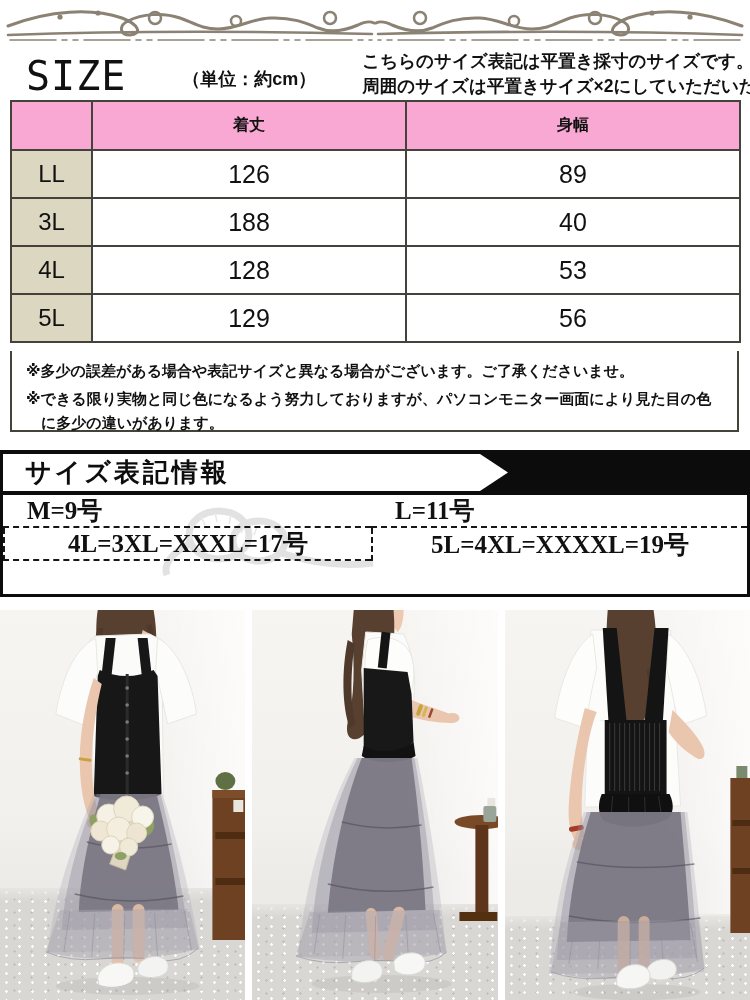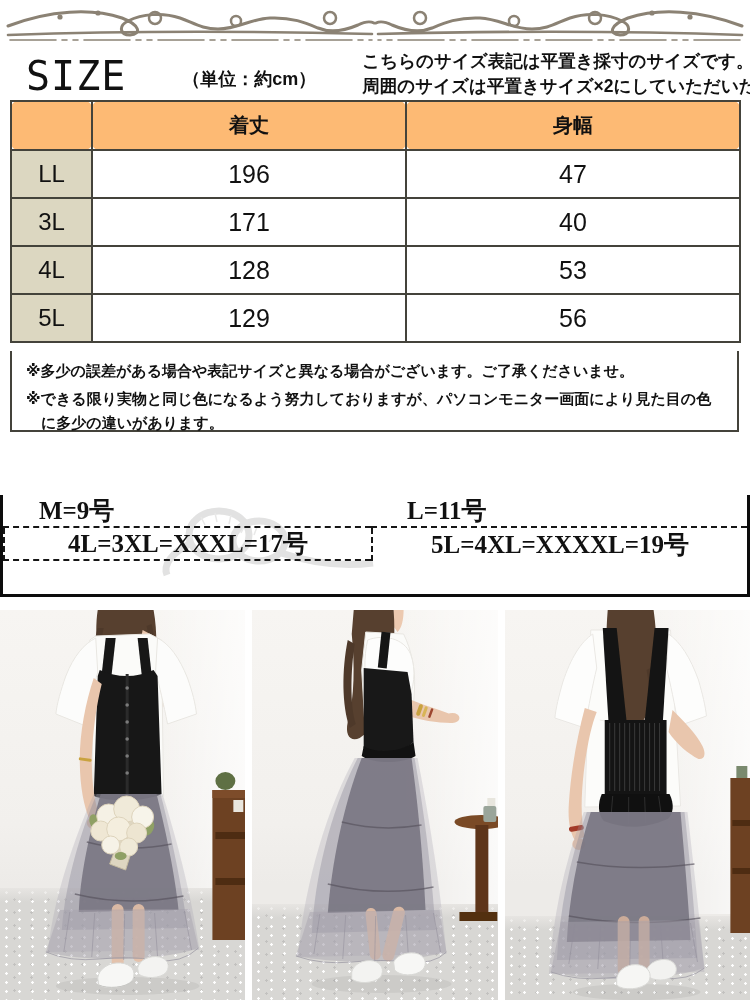--- a/index.html
+++ b/index.html
@@ -11,21 +11,21 @@
 
   
   .size-header{position:absolute;top:46px;left:0;width:750px;display:flex;align-items:flex-start;padding-left:26px;box-sizing:border-box;gap:36px;}
   .size-word{font-family:"DejaVu Sans Mono","Liberation Mono",monospace;font-size:40px;line-height:1;margin-top:10px;letter-spacing:1px;}
   .unit-label{font-size:18px;font-weight:700;margin:21px 4px 0 20px;white-space:nowrap;}
   .head-notes{margin-left:6px;font-size:17.5px;font-weight:700;line-height:1.45;padding-top:3px;white-space:nowrap;}
 
   
   table.size-table{position:absolute;top:100px;left:10px;width:729px;border-collapse:collapse;table-layout:fixed;}
   .size-table th,.size-table td{border:2px solid #44433b;text-align:center;vertical-align:middle;padding:0;}
-  .size-table th{height:47px;background:#fdba74;font-size:20px;font-weight:700;border-radius:7px;}
+  .size-table th{height:47px;background:#f9a8d4;font-size:16px;font-weight:700;}
   .size-table td{height:46px;font-size:25px;font-weight:400;background:#fff;}
   .size-table td.size-label{background:#dcd7c1;font-size:24px;}
   .table-notes{position:absolute;top:351px;left:10px;width:729px;height:81px;box-sizing:border-box;
                border:2px solid #44433b;border-top:none;background:#fff;padding:8px 24px 4px 14px;}
   .table-notes p{margin:0 0 5px 0;font-size:15px;font-weight:700;line-height:1.55;padding-left:1em;text-indent:-1em;}
 
   
   .banner{position:absolute;top:450px;left:0;width:750px;height:45px;background:#0c0c0c;}
   .banner-arrow{position:absolute;left:3px;top:4px;width:505px;height:37px;background:#fff;
                 clip-path:polygon(0 0,477px 0,505px 50%,477px 100%,0 100%);
@@ -33,21 +33,21 @@
   .banner-title{font-family:"Liberation Serif","DejaVu Serif",serif;font-weight:700;font-size:26px;
                 letter-spacing:3px;color:#0d0d0d;padding-left:22px;}
 
   
   .conv{position:absolute;top:495px;left:0;width:750px;height:102px;box-sizing:border-box;background:#fff;
         border:3px solid #0c0c0c;border-top:none;}
   .conv-grid{position:relative;z-index:1;display:grid;width:100%;height:100%;
              grid-template-columns:368px 1fr;grid-template-rows:1fr 1fr 1fr;}
   .conv-cell{display:flex;align-items:center;font-family:"Liberation Serif","DejaVu Serif",serif;
              font-weight:700;font-size:25px;line-height:1;white-space:nowrap;}
-  .conv-cell.c-left{padding-left:36px;}
+  .conv-cell.c-left{padding-left:24px;}
   .conv-cell.c-right{justify-content:center;border-left:2px dashed #161616;}
   .conv-cell.rb{border-bottom:2px dashed #161616;}
   .tape-mark{position:absolute;left:138px;top:-12px;width:240px;height:110px;opacity:.28;z-index:0;pointer-events:none;}
 
   
   .photos{position:absolute;top:610px;left:0;width:750px;height:390px;display:flex;gap:7px;background:#fff;}
   .photo{flex:1 1 0;position:relative;overflow:hidden;
          background:linear-gradient(180deg,#f7f5f2 0%,#f2f0ed 55%,#edebe8 70%);}
   .photo .light{position:absolute;right:0;top:0;width:40%;height:78%;
                 background:linear-gradient(90deg,rgba(255,255,255,0) 0%,rgba(255,255,255,.7) 100%);}
@@ -97,46 +97,51 @@
         <col style="width:334px">
       </colgroup>
     <tbody>
         <tr>
       <th></th>
       <th>着丈</th>
       <th>身幅</th>
     </tr>
     <tr>
       <td class="size-label">LL</td>
-      <td>196</td>
-      <td>47</td>
+      <td>126</td>
+      <td>89</td>
     </tr>
     <tr>
       <td class="size-label">3L</td>
-      <td>171</td>
+      <td>188</td>
       <td>40</td>
     </tr>
     <tr>
       <td class="size-label">4L</td>
       <td>128</td>
       <td>53</td>
     </tr>
     <tr>
       <td class="size-label">5L</td>
       <td>129</td>
       <td>56</td>
     </tr>
   </tbody>
     </table>
 
   <div class="table-notes">
     <p>※多少の誤差がある場合や表記サイズと異なる場合がございます。ご了承くださいませ。</p>
     <p>※できる限り実物と同じ色になるよう努力しておりますが、パソコンモニター画面により見た目の色に多少の違いがあります。</p>
   </div>
 
+  <div class="banner">
+    <div class="banner-arrow">
+      <span class="banner-title">サイズ表記情報</span>
+    </div>
+  </div>
 
   <div class="conv">
     <svg class="tape-mark" viewBox="0 0 240 110">
       <g fill="none" stroke="#9a9a98" stroke-width="7">
         <ellipse cx="78" cy="52" rx="30" ry="24"></ellipse>
         <ellipse cx="118" cy="58" rx="26" ry="20"></ellipse>
         <path d="M140 70 C170 80 200 84 232 80"></path>
         <path d="M50 60 C30 70 22 82 26 92"></path>
       </g>
       <g stroke="#b0b0ae" stroke-width="1.5">

